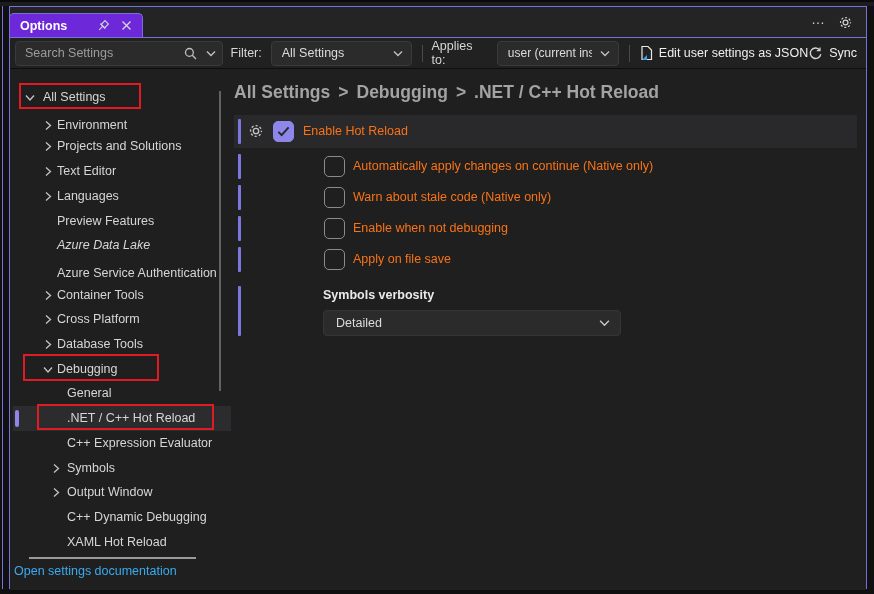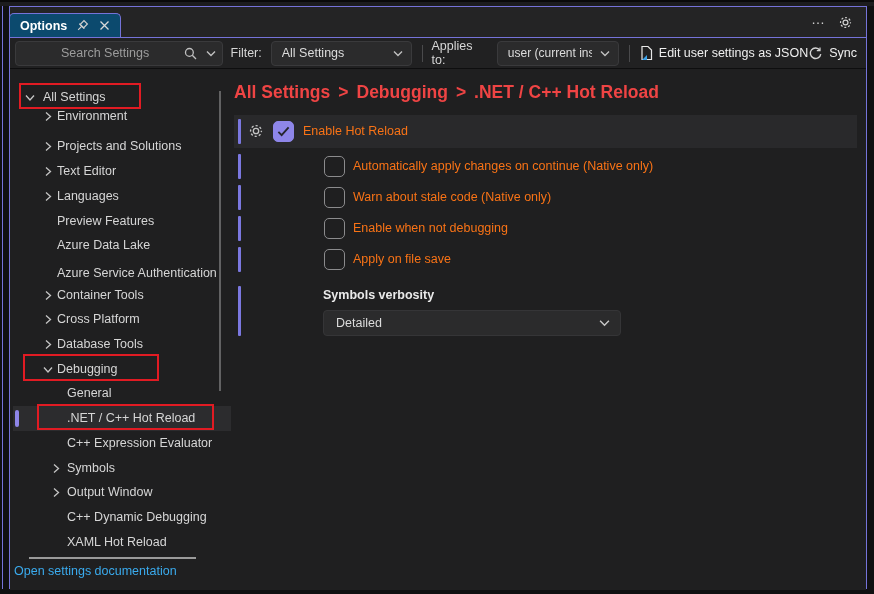--- a/index.html
+++ b/index.html
@@ -23,35 +23,35 @@
   .top-outside{position:absolute;left:0;top:0;width:874px;height:6px;background:#1c1c1e;border-top:2px solid #0a0a0a;}
   .outer-edge-line{position:absolute;left:2px;top:6px;width:1px;height:583px;background:var(--accent);}
 
   
   .window{position:absolute;left:9px;top:6px;width:858px;height:583px;
     background:var(--win-bg);border:1px solid var(--accent);}
 
   
   .tabstrip{position:absolute;left:0;top:0;width:100%;height:30px;background:var(--strip-bg);
     display:flex;align-items:flex-end;}
-  .tab{position:relative;margin-left:-1px;height:24px;width:112px;background:#0c4a6e;
+  .tab{position:relative;margin-left:-1px;height:24px;width:134px;background:#6d28d9;
     border:1px solid var(--accent);border-bottom:none;border-radius:5px 5px 0 0;
     display:flex;align-items:center;padding:0 8px 0 10px;gap:7px;}
   .tab-title{font-size:12.5px;font-weight:bold;color:#ffffff;flex:1;}
   .tab .icon-btn{width:16px;height:16px;display:flex;align-items:center;justify-content:center;border-radius:3px;}
   .strip-right{margin-left:auto;display:flex;align-items:center;gap:12px;padding-right:13px;height:100%;}
   .strip-right .more{color:#cfcfcf;font-size:14px;letter-spacing:1px;line-height:10px;padding-bottom:6px;}
 
   
   .toolbar{position:absolute;left:0;top:30px;width:100%;height:32px;background:var(--toolbar-bg);
     border-top:1px solid var(--accent);border-bottom:1px solid #0e0e0f;
     display:flex;align-items:center;font-size:12.5px;color:var(--text);}
   .searchbox{margin-left:5px;width:211px;height:25px;background:var(--control-bg);
     border:1px solid var(--control-border);border-radius:4px;display:flex;align-items:center;padding:0 6px 0 9px;}
-  .searchbox .ph{color:var(--text-dim);flex:1;font-size:12.5px;margin-left:36px;}
+  .searchbox .ph{color:var(--text-dim);flex:1;font-size:12.5px;}
   .combo{height:25px;background:var(--control-bg);border:1px solid var(--control-border);border-radius:4px;
     display:flex;align-items:center;padding:0 8px 0 10px;gap:8px;}
   .combo .val{flex:1;white-space:nowrap;overflow:hidden;}
   .tb-label{margin-left:8px;color:#d6d6d6;}
   .tb-sep{width:1px;height:17px;background:#4a4a4c;margin:0 0 0 10px;}
   .tb-btn{display:flex;align-items:center;gap:6px;color:#efefef;margin-left:10px;white-space:nowrap;}
 
   
   .sidebar{position:absolute;left:0;top:62px;width:221px;height:521px;background:var(--win-bg);}
   .main{position:absolute;left:221px;top:62px;right:0;height:521px;background:var(--win-bg);}
@@ -65,21 +65,21 @@
   .lvl2 .chev{left:30px}.lvl2 .tlabel{left:44px}
   .lvl3 .chev{left:38px}.lvl3 .tlabel{left:54px}
   .tree-item.selected{background:#2c2c2e;}
   .tree-item.selected::before{content:"";position:absolute;left:2px;top:3.5px;width:3.5px;height:17px;
     border-radius:2px;background:var(--accent-light);}
   .tree-scrollbar{position:absolute;left:209px;top:22px;width:2px;height:300px;background:#626263;}
   .footer-divider{position:absolute;left:19px;top:488px;width:167px;height:2px;background:#9a9a9a;}
   .doc-link{position:absolute;left:4px;top:495px;font-size:12.5px;color:var(--link);white-space:nowrap;}
 
   
-  .breadcrumb{position:absolute;left:3px;top:13px;font-size:17.5px;font-weight:bold;color:#ef4444;white-space:nowrap;}
+  .breadcrumb{position:absolute;left:3px;top:13px;font-size:17.5px;font-weight:bold;color:#a3a3a3;white-space:nowrap;}
   .breadcrumb .bsep{margin:0 8px;}
 
   
   .primary-row{position:absolute;left:3px;top:46px;width:623px;height:33px;background:var(--row-hl);}
   .vbar{position:absolute;background:#7b78e0;width:3px;border-radius:1px;}
   .primary-row .vbar{left:4px;top:4px;height:25px;}
   .primary-row .gear{position:absolute;left:14px;top:8px;}
   .primary-row .cbx{left:39px;top:6px;}
   .primary-row .clabel{position:absolute;left:69px;top:9px;}
   .cbx{position:absolute;width:21px;height:21px;border-radius:5px;border:1.5px solid #8b8b8d;background:transparent;}
@@ -193,21 +193,21 @@
     </div>
 
     <div class="sidebar">
       <div id="tree-container">
           <div class="tree-item lvl1" style="top: 16px;">
     <svg class="chev down" width="10" height="11" viewBox="0 0 10 11">
       <polyline points="3,1.5 7.5,5.5 3,9.5" fill="none" stroke="#c5c5c5" stroke-width="1.3"></polyline>
     </svg>
     <span class="tlabel">All Settings</span>
   </div>
-          <div class="tree-item lvl2" style="top: 35px;">
+          <div class="tree-item lvl2" style="top: 44px;">
     <svg class="chev" width="10" height="11" viewBox="0 0 10 11">
       <polyline points="3,1.5 7.5,5.5 3,9.5" fill="none" stroke="#c5c5c5" stroke-width="1.3"></polyline>
     </svg>
     <span class="tlabel">Environment</span>
   </div>
           <div class="tree-item lvl2" style="top: 65.4px;">
     <svg class="chev" width="10" height="11" viewBox="0 0 10 11">
       <polyline points="3,1.5 7.5,5.5 3,9.5" fill="none" stroke="#c5c5c5" stroke-width="1.3"></polyline>
     </svg>
     <span class="tlabel">Projects and Solutions</span>
@@ -221,21 +221,21 @@
           <div class="tree-item lvl2" style="top: 114.8px;">
     <svg class="chev" width="10" height="11" viewBox="0 0 10 11">
       <polyline points="3,1.5 7.5,5.5 3,9.5" fill="none" stroke="#c5c5c5" stroke-width="1.3"></polyline>
     </svg>
     <span class="tlabel">Languages</span>
   </div>
           <div class="tree-item lvl2" style="top: 139.5px;">
 
     <span class="tlabel">Preview Features</span>
   </div>
-          <div class="tree-item lvl2" style="top: 164.2px;">
+          <div class="tree-item lvl2" style="top: 164.2px; font-style: italic;">
 
     <span class="tlabel">Azure Data Lake</span>
   </div>
           <div class="tree-item lvl2" style="top: 192px; text-decoration: underline;">
 
     <span class="tlabel">Azure Service Authentication</span>
   </div>
           <div class="tree-item lvl2" style="top: 213.6px;">
     <svg class="chev" width="10" height="11" viewBox="0 0 10 11">
       <polyline points="3,1.5 7.5,5.5 3,9.5" fill="none" stroke="#c5c5c5" stroke-width="1.3"></polyline>

